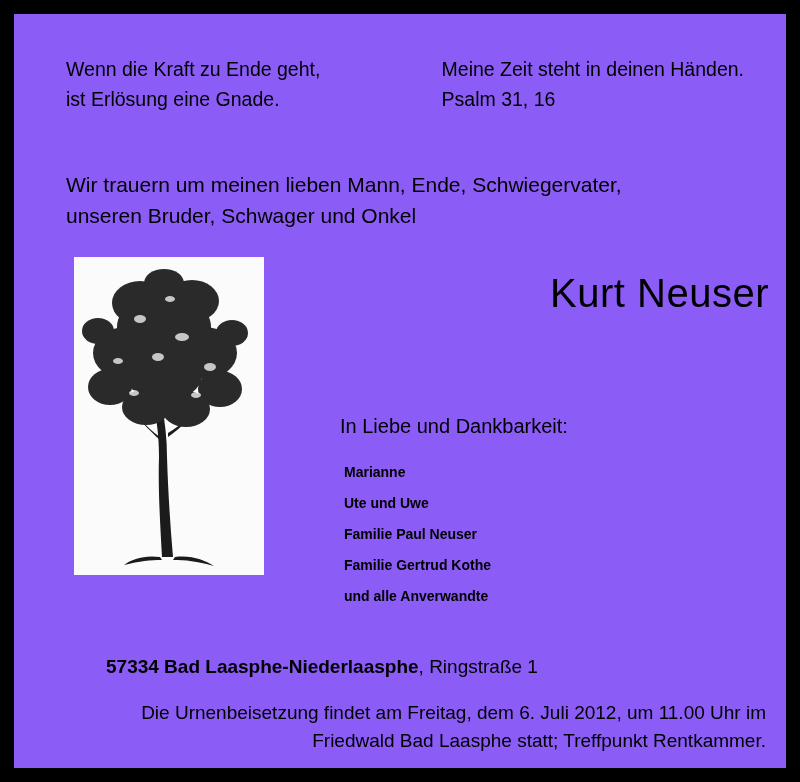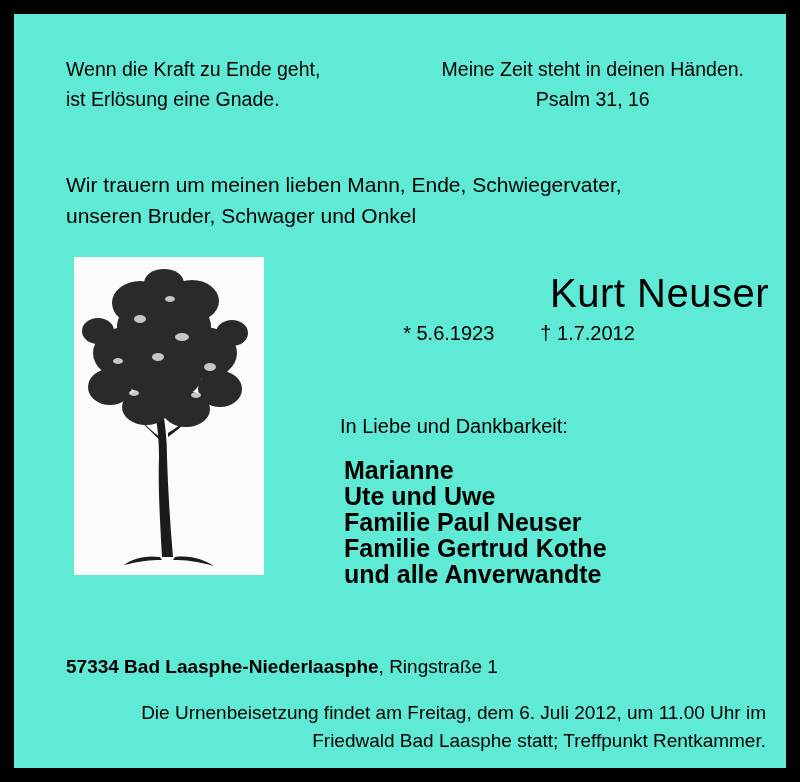--- a/index.html
+++ b/index.html
@@ -12,21 +12,21 @@
     height: 782px;
     font-family: "Liberation Sans", sans-serif;
     color: #000;
   }
   .notice {
     position: absolute;
     left: 14px;
     top: 14px;
     width: 772px;
     height: 754px;
-    background: #5eead4;
+    background: #8b5cf6;
     box-sizing: border-box;
     overflow: hidden;
   }
   .verse-row {
     position: absolute;
     left: 0;
     top: 40px;
     width: 100%;
     height: 70px;
   }
@@ -38,21 +38,21 @@
     line-height: 30px;
     white-space: pre-line;
     text-align: left;
   }
   .verse-right {
     position: absolute;
     right: 42px;
     top: 0;
     font-size: 19.5px;
     line-height: 30px;
-    text-align: center;
+    text-align: left;
   }
   .verse-right .src {
     display: block;
   }
   .intro {
     position: absolute;
     left: 52px;
     top: 155px;
     width: 700px;
     font-size: 21px;
@@ -93,33 +93,33 @@
     position: absolute;
     left: 326px;
     top: 398px;
     font-size: 20px;
     line-height: 28px;
   }
   .family {
     position: absolute;
     left: 330px;
     top: 443px;
-    font-size: 25px;
-    line-height: 26px;
+    font-size: 14px;
+    line-height: 31px;
     font-weight: bold;
     white-space: pre-line;
   }
   .address {
     position: absolute;
     left: 52px;
     top: 640px;
     font-size: 19px;
     line-height: 26px;
   }
-  .address .bold { font-weight: bold; }
+  .address .bold { font-weight: bold; margin-left: 40px; }
   .details {
     position: absolute;
     left: 52px;
     top: 685px;
     width: 700px;
     font-size: 19px;
     line-height: 28px;
     white-space: pre-line;
     text-align: right;
   }
@@ -178,23 +178,20 @@
         <ellipse cx="136" cy="110" rx="6" ry="4"></ellipse>
         <ellipse cx="96" cy="42" rx="5" ry="3"></ellipse>
         <ellipse cx="60" cy="136" rx="5" ry="3"></ellipse>
         <ellipse cx="122" cy="138" rx="5" ry="3"></ellipse>
       </g>
     </svg>
   </div>
 
   <div class="name">Kurt Neuser</div>
 
-  <div class="dates">
-    <span class="born">* 5.6.1923</span><span class="died">† 1.7.2012</span>
-  </div>
 
   <div class="dedication">In Liebe und Dankbarkeit:</div>
 
   <div class="family">Marianne
 Ute und Uwe
 Familie Paul Neuser
 Familie Gertrud Kothe
 und alle Anverwandte</div>
 
   <div class="address">

